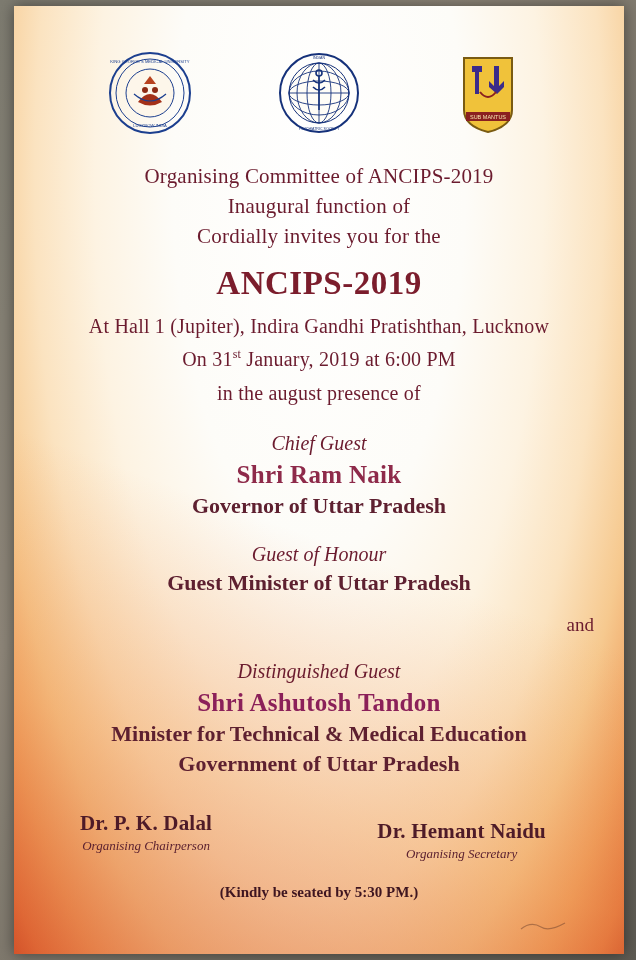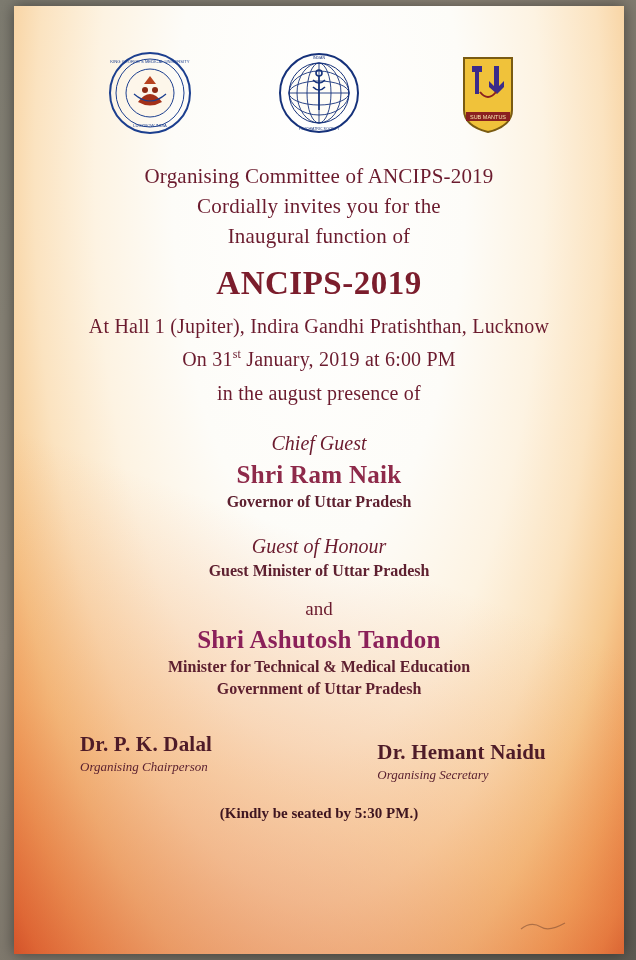--- a/index.html
+++ b/index.html
@@ -94,39 +94,40 @@
   }
   .name {
     font-size: 25px;
     font-weight: bold;
     color: #8e2a4a;
     margin-top: 6px;
     letter-spacing: .3px;
   }
   .name.purple { color: #8b2059; }
   .desig {
-    font-size: 16px;
+    font-size: 22px;
     font-weight: bold;
     color: #5e2030;
     margin-top: 4px;
   }
   .and {
     font-size: 19px;
     color: #6b1b2e;
     margin-top: 18px;
+    text-align: right;
   }
 
   
   .signs {
     display: flex;
     justify-content: space-between;
     padding: 34px 18px 0 18px;
     align-items: flex-start;
   }
-  .sign { text-align: left; }
+  .sign { text-align: center; }
   .sign .sname {
     font-size: 21px;
     font-weight: bold;
     color: #4e1b28;
     letter-spacing: .2px;
   }
   .sign .srole {
     font-size: 13px;
     font-style: italic;
     color: #5b2130;
@@ -206,42 +207,43 @@
             <path d="M30 16 h10 v6 h-3 v22 h-4 V22 h-3z" fill="#3b2b8a"></path>
             <path d="M52 16 l5 0 l0 20 l5 -5 l0 6 l-7 7 l-8 -7 l0 -6 l5 5z" fill="#3b2b8a"></path>
             <path d="M38 42 q8 10 16 0" fill="none" stroke="#8a2020" stroke-width="2"></path>
             <rect x="24" y="62" width="44" height="9" fill="#8a2020"></rect>
             <text x="46" y="69" font-size="5.5" fill="#f6e6b0" text-anchor="middle" font-family="Liberation Sans, sans-serif">SUB MANTUS</text>
           </svg>
         </div>
       </div>
 
       <div class="line l1">Organising Committee of ANCIPS-2019</div>
+      <div class="line">Inaugural function of</div>
       <div class="line">Cordially invites you for the</div>
-      <div class="line">Inaugural function of</div>
 
       <div class="title-main">ANCIPS-2019</div>
 
       <div class="line venue">At Hall 1 (Jupiter), Indira Gandhi Pratishthan, Lucknow</div>
 
       <div class="line date">
         <span>On 31</span><sup>st</sup><span> January, 2019 at 6:00 PM</span>
       </div>
 
       <div class="line august">in the august presence of</div>
 
       <div class="role">Chief Guest</div>
       <div class="name">Shri Ram Naik</div>
       <div class="desig">Governor of Uttar Pradesh</div>
 
       <div class="role">Guest of Honour</div>
       <div class="desig">Guest Minister of Uttar Pradesh</div>
 
       <div class="and">and</div>
 
+      <div class="role">Distinguished Guest</div>
       <div class="name purple">Shri Ashutosh Tandon</div>
       <div class="desig">Minister for Technical &amp; Medical Education</div>
       <div class="desig">Government of Uttar Pradesh</div>
 
       <div class="signs">
         <div class="sign left">
           <div class="sname">Dr. P. K. Dalal</div>
           <div class="srole">Organising Chairperson</div>
         </div>
         <div class="sign right">

